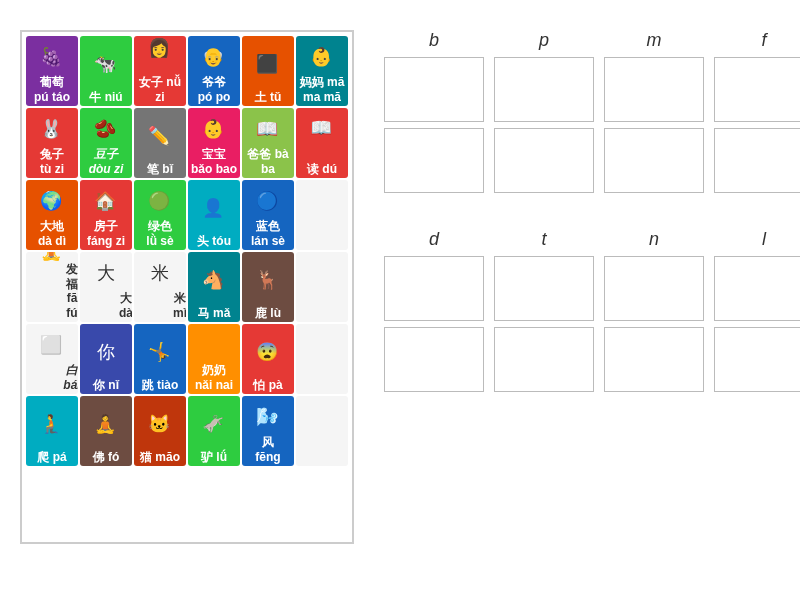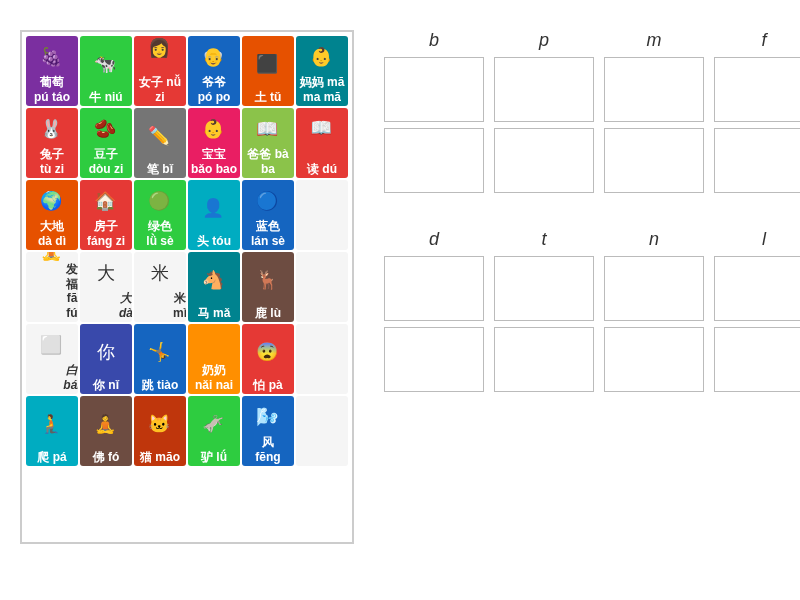--- a/index.html
+++ b/index.html
@@ -154,21 +154,21 @@
       <div class="label" style="white-space: pre-line;">妈妈 mā
 ma mā</div>
     </div>
     <div class="card red">
       <div class="img-area">🐰</div>
       <div class="label" style="white-space: pre-line;">兔子
 tù zi</div>
     </div>
     <div class="card green">
       <div class="img-area">🫘</div>
-      <div class="label" style="white-space: pre-line;">豆子
+      <div class="label" style="white-space: pre-line; font-style: italic;">豆子
 dòu zi</div>
     </div>
     <div class="card grey">
       <div class="img-area">✏️</div>
       <div class="label" style="white-space: pre-line;">笔 bǐ</div>
     </div>
     <div class="card pink">
       <div class="img-area">👶</div>
       <div class="label" style="white-space: pre-line;">宝宝
 bǎo bao</div>
@@ -208,21 +208,21 @@
     <div class="card white-card">
       <div class="img-area"></div>
       <div class="label" style="white-space: pre-line;"></div>
     </div>
     <div class="card white-card">
       <div class="img-area">🧘</div>
       <div class="label" style="white-space: pre-line;">发福 fā fú</div>
     </div>
     <div class="card white-card">
       <div class="img-area">大</div>
-      <div class="label" style="white-space: pre-line; font-style: italic;">大 dà</div>
+      <div class="label" style="white-space: pre-line;">大 dà</div>
     </div>
     <div class="card white-card">
       <div class="img-area">米</div>
       <div class="label" style="white-space: pre-line;">米 mǐ</div>
     </div>
     <div class="card teal">
       <div class="img-area">🐴</div>
       <div class="label" style="white-space: pre-line;">马 mǎ</div>
     </div>
     <div class="card brown">

